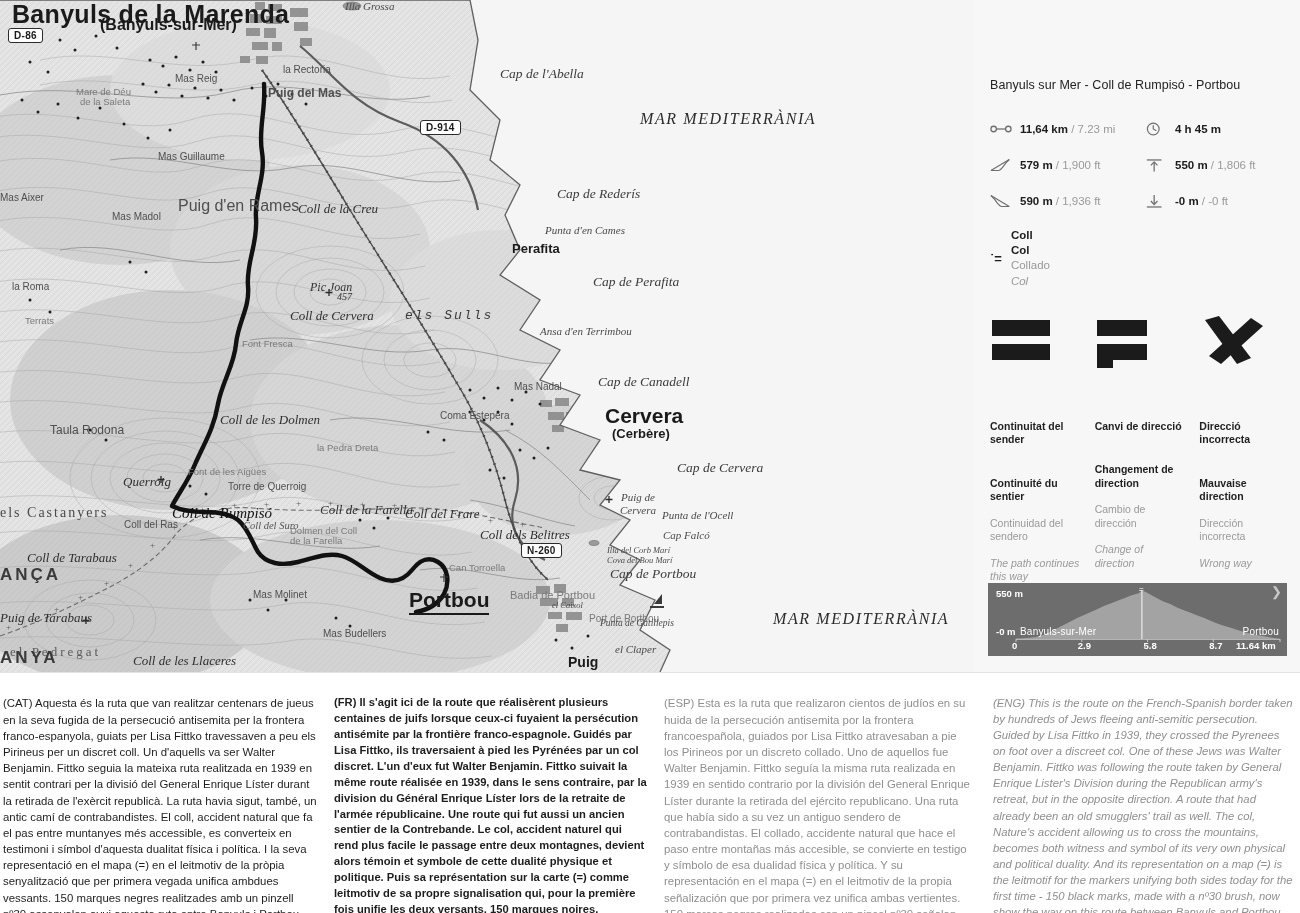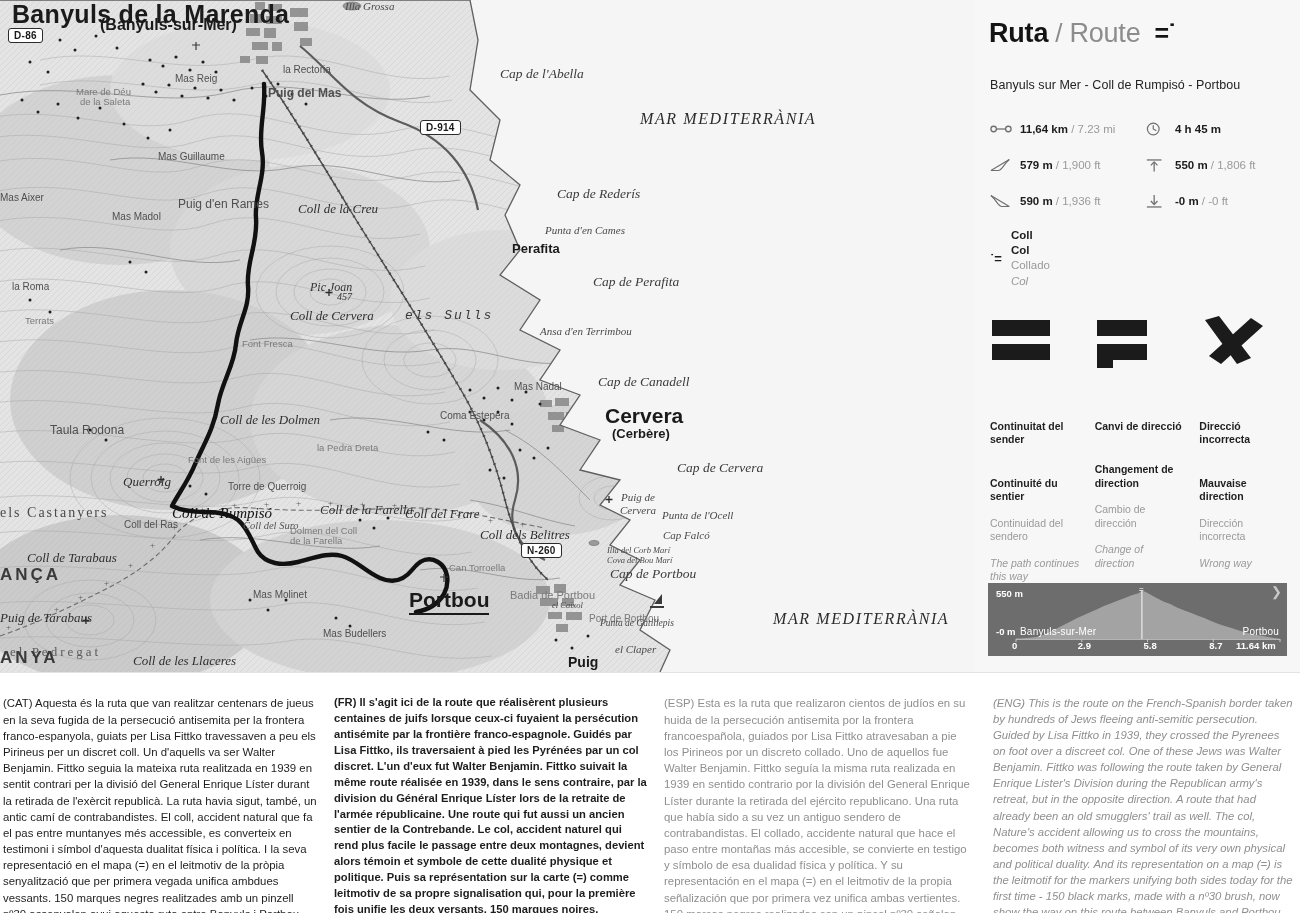--- a/index.html
+++ b/index.html
@@ -477,21 +477,21 @@
       <div class="map-label lbl-col" style="left:133px;top:653px;">Coll de les Llaceres</div>
 
       <div class="map-label lbl-hamlet" style="left:175px;top:73px;">Mas Reig</div>
       <div class="map-label lbl-hamlet" style="left:283px;top:64px;">la Rectoria</div>
       <div class="map-label lbl-hamlet" style="left:268px;top:86px;font-size:12px;font-weight:700;">Puig del Mas</div>
       <div class="map-label lbl-hamlet-gray" style="left:76px;top:86px;">Mare de Déu</div>
       <div class="map-label lbl-hamlet-gray" style="left:80px;top:96px;">de la Saleta</div>
       <div class="map-label lbl-hamlet" style="left:158px;top:151px;">Mas Guillaume</div>
       <div class="map-label lbl-hamlet" style="left:0px;top:192px;">Mas Aixer</div>
       <div class="map-label lbl-hamlet" style="left:112px;top:211px;">Mas Madol</div>
-      <div class="map-label lbl-hamlet" style="left:178px;top:197px;font-size:12px;">Puig d'en Rames</div>
+      <div class="map-label lbl-hamlet" style="left:178px;top:197px;font-size:16px;">Puig d'en Rames</div>
       <div class="map-label lbl-hamlet" style="left:0px;top:281px;padding-left:12px;">la Roma</div>
       <div class="map-label lbl-hamlet" style="left:50px;top:423px;font-size:12px;">Taula Rodona</div>
       <div class="map-label lbl-hamlet-gray" style="left:25px;top:315px;">Terrats</div>
       <div class="map-label lbl-col" style="left:123px;top:474px;">Querroig</div>
       <div class="map-label lbl-hamlet" style="left:228px;top:481px;">Torre de Querroig</div>
       <div class="map-label lbl-hamlet" style="left:514px;top:381px;">Mas Nadal</div>
       <div class="map-label lbl-hamlet" style="left:440px;top:410px;">Coma Estepera</div>
       <div class="map-label lbl-cape-sm" style="left:608px;top:491px;width:60px;white-space:normal;text-align:center;line-height:1.15;">Puig de Cervera</div>
       <div class="map-label lbl-hamlet" style="left:253px;top:589px;">Mas Molinet</div>
       <div class="map-label lbl-region" style="left:0px;top:505px;font-size:14px;letter-spacing:2px;color:#4a4a4a;">els Castanyers</div>
@@ -506,41 +506,35 @@
       <div class="map-label lbl-cape-sm" style="left:607px;top:545px;font-size:8.5px;">Illa del Corb Marí</div>
       <div class="map-label lbl-cape-sm" style="left:607px;top:555px;font-size:8.5px;">Cova del Bou Marí</div>
       <div class="map-label lbl-region" style="left:10px;top:644px;font-size:13px;letter-spacing:3px;color:#5a5a5a;">el Pedregat</div>
       <div class="map-label lbl-hamlet" style="left:323px;top:628px;">Mas Budellers</div>
       <div class="map-label lbl-hamlet-gray" style="left:449px;top:562px;">Can Torroella</div>
       <div class="map-label lbl-town-med2" style="left:568px;top:654px;font-size:14px;">Puig</div>
       <div class="map-label lbl-cape-sm" style="left:552px;top:600px;font-size:8.5px;">el Caixol</div>
       <div class="map-label lbl-hamlet" style="left:124px;top:519px;">Coll del Ras</div>
       <div class="map-label lbl-hamlet-gray" style="left:290px;top:526px;width:80px;white-space:normal;line-height:1.1;">Dolmen del Coll de la Farella</div>
       <div class="map-label lbl-hamlet-gray" style="left:317px;top:442px;">la Pedra Dreta</div>
-      <div class="map-label lbl-hamlet-gray" style="left:188px;top:454px;">Font de les Aigües</div>
+      <div class="map-label lbl-hamlet-gray" style="left:188px;top:466px;">Font de les Aigües</div>
       <div class="map-label lbl-hamlet-gray" style="left:242px;top:338px;">Font Fresca</div>
 
       <div class="map-label lbl-region" style="left:0px;top:565px;font-weight:700;font-family:'Liberation Sans',sans-serif;font-size:17px;color:#3a3a3a;">ANÇA</div>
       <div class="map-label lbl-region" style="left:0px;top:648px;font-weight:700;font-family:'Liberation Sans',sans-serif;font-size:17px;color:#3a3a3a;">ANYA</div>
       <div class="map-label lbl-region" style="left:405px;top:308px;font-family:Liberation Mono, monospace;font-style:italic;font-size:13px;letter-spacing:2px;color:#3a3a3a;">els Sulls</div>
 
       <div class="road-badge" style="left:8px;top:28px;">D-86</div>
       <div class="road-badge" style="left:420px;top:120px;">D-914</div>
       <div class="road-badge" style="left:521px;top:543px;">N-260</div>
     </div>
   </div>
 
   <aside class="side">
 
-    <div class="title-row">
-      <span class="t-ruta">Ruta</span>
-      <span class="t-slash">/</span>
-      <span class="t-route">Route</span>
-      <span class="t-eq">=˙</span>
-    </div>
 
     <div class="subtitle">Banyuls sur Mer - Coll de Rumpisó - Portbou</div>
 
     <div class="stats">
 
       <div class="stat">
         <svg class="ic" viewBox="0 0 24 16">
           <circle cx="4" cy="8" r="3" fill="none" stroke="#6f6f6f" stroke-width="1.4"></circle>
           <line x1="7" y1="8" x2="17" y2="8" stroke="#6f6f6f" stroke-width="1.4"></line>
           <circle cx="20" cy="8" r="3" fill="none" stroke="#6f6f6f" stroke-width="1.4"></circle>

